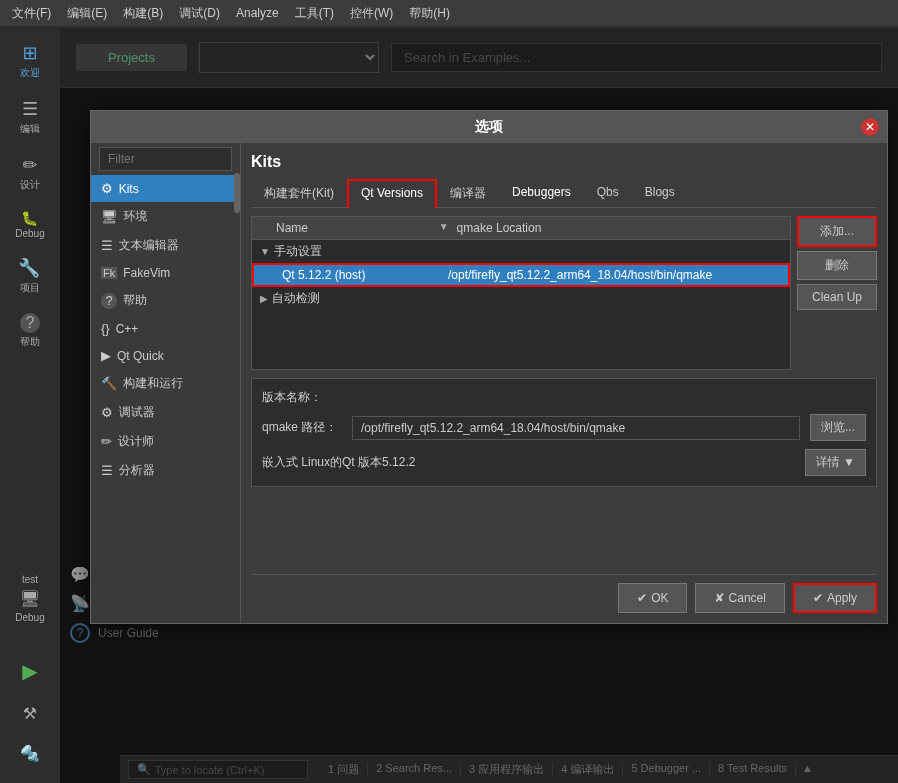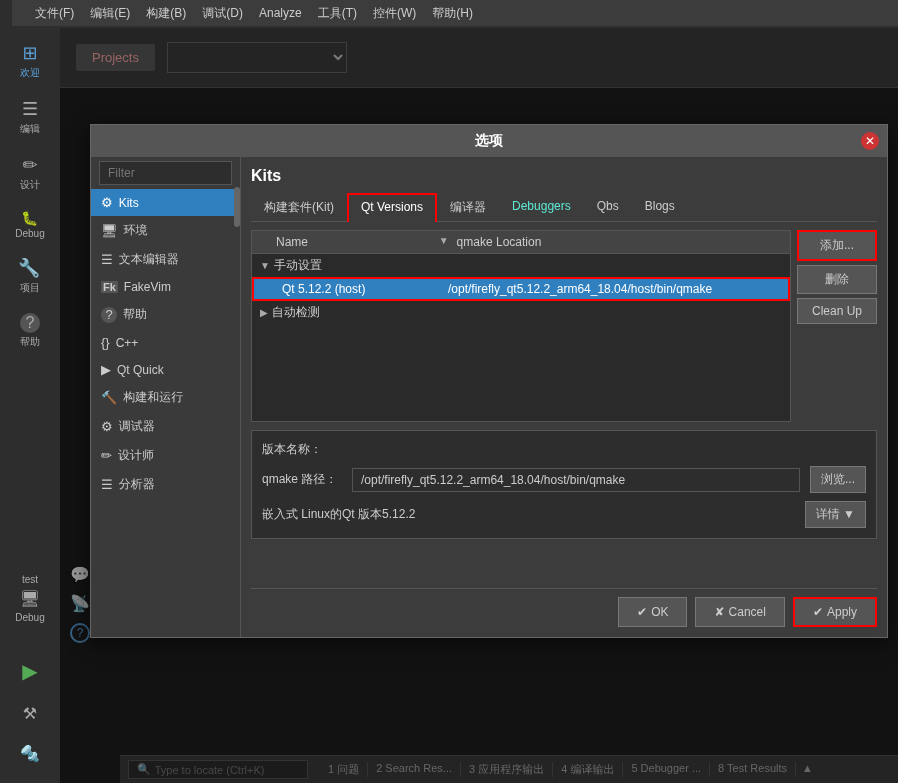--- a/index.html
+++ b/index.html
@@ -1,33 +1,33 @@
 <!DOCTYPE html>
 <html><head>
   <meta charset="utf-8">
   <style>
     * { box-sizing: border-box; margin: 0; padding: 0; }
     body { width: 898px; height: 783px; background: #2d2d2d; font-family: "Microsoft YaHei", "SimSun", Arial, sans-serif; font-size: 13px; overflow: hidden; position: relative; }
 
     
-    .menubar { background: #3c3c3c; height: 26px; display: flex; align-items: center; padding: 0 23px; color: #ccc; font-size: 12px; margin-left: 12px; }
+    .menubar { background: #3c3c3c; height: 26px; display: flex; align-items: center; padding: 0 12px; color: #ccc; font-size: 12px; }
     .menubar span { margin-right: 16px; cursor: pointer; }
 
     
     .sidebar { position: absolute; top: 28px; left: 0; width: 60px; height: 755px; background: #2d2d2d; display: flex; flex-direction: column; align-items: center; padding-top: 10px; }
     .sidebar-item { display: flex; flex-direction: column; align-items: center; margin-bottom: 10px; color: #aaa; font-size: 10px; cursor: pointer; padding: 4px; width: 58px; }
     .sidebar-item .icon { font-size: 18px; margin-bottom: 2px; }
     .sidebar-item.active { color: #5aa0d8; }
 
     
     .main-content { position: absolute; top: 28px; left: 60px; right: 0; bottom: 0; background: #1e1e1e; }
 
     
     .toolbar { background: #3c3c3c; height: 60px; display: flex; align-items: center; padding: 0 16px; gap: 12px; border-bottom: 1px solid #555; }
-    .projects-btn { background: #5a5a5a; border: none; color: #fca5a5; padding: 6px 16px; font-size: 13px; cursor: pointer; border-radius: 2px; }
+    .projects-btn { background: #5a5a5a; border: none; color: #86efac; padding: 6px 32px; font-size: 13px; cursor: pointer; border-radius: 2px; }
     .projects-dropdown { background: #3c3c3c; border: 1px solid #666; color: #ccc; padding: 6px 12px; font-size: 13px; width: 180px; }
     .search-examples { background: #2d2d2d; border: 1px solid #555; color: #aaa; padding: 6px 12px; font-size: 13px; flex: 1; }
 
     
     .bg-content { position: absolute; top: 60px; left: 0; right: 0; bottom: 0; background: #1e1e1e; opacity: 0.6; }
 
     
     .statusbar { position: absolute; bottom: 0; left: 60px; right: 0; height: 28px; background: #3c3c3c; display: flex; align-items: center; padding: 0 8px; color: #ccc; font-size: 11px; border-top: 1px solid #555; }
     .statusbar-tabs { display: flex; gap: 0; }
     .statusbar-tab { padding: 0 8px; color: #aaa; font-size: 11px; cursor: pointer; border-right: 1px solid #555; }
@@ -90,20 +90,21 @@
   </div>
 </div>
 
 <div class="main-content">
 
   <div class="toolbar">
     <button class="projects-btn">Projects</button>
     <select class="projects-dropdown">
       <option></option>
     </select>
+    <input class="search-examples" type="text" placeholder="Search in Examples..." style="">
   </div>
 
   <div class="bg-content"></div>
 
   <div style="position:absolute;bottom:140px;left:10px;display:flex;flex-direction:column;gap:10px;">
     <div class="online-item" style="display:flex;align-items:center;gap:8px;color:#aaa;font-size:12px;cursor:pointer;">
       <span style="color:#5aa0d8;font-size:16px">💬</span>
       <span>Online Community</span>
     </div>
     <div style="display:flex;align-items:center;gap:8px;color:#aaa;font-size:12px;cursor:pointer;">
@@ -127,21 +128,21 @@
       <span class="statusbar-tab">3 应用程序输出</span>
       <span class="statusbar-tab">4 编译输出</span>
       <span class="statusbar-tab">5 Debugger ...</span>
       <span class="statusbar-tab">8 Test Results</span>
       <span style="padding:0 6px;color:#aaa;cursor:pointer">▲</span>
     </div>
   </div>
 </div>
 
 <div style="position:absolute;top:28px;left:60px;right:0;bottom:0;background:rgba(0,0,0,0.4);z-index:100;">
-  <div style="position:absolute;top:96px;left:30px;right:10px;background:#3c3c3c;border:1px solid #666;box-shadow:0 4px 20px rgba(0,0,0,0.6);">
+  <div style="position:absolute;top:82px;left:30px;right:10px;background:#3c3c3c;border:1px solid #666;box-shadow:0 4px 20px rgba(0,0,0,0.6);">
 
     <div style="background:#555;padding:7px 12px;display:flex;align-items:center;justify-content:center;position:relative;">
       <span style="color:white;font-size:14px;font-weight:bold;">选项</span>
       <button style="position:absolute;right:8px;top:50%;transform:translateY(-50%);background:#cc3333;border:none;color:white;width:18px;height:18px;border-radius:9px;cursor:pointer;font-size:12px;display:flex;align-items:center;justify-content:center;">✕</button>
     </div>
 
     <div style="display:flex;height:480px;">
 
       <div style="width:150px;background:#3a3a3a;border-right:1px solid #555;overflow-y:auto;position:relative;">
         <input class="filter-input" type="text" placeholder="Filter" style="">
@@ -155,21 +156,21 @@
         </div>
         <div style="display:flex;align-items:center;padding:6px 10px;color:#ccc;font-size:12px;cursor:pointer;gap:6px;">
           <span style="font-size:13px">🖥</span>
           <span>环境</span>
         </div>
         <div style="display:flex;align-items:center;padding:6px 10px;color:#ccc;font-size:12px;cursor:pointer;gap:6px;">
           <span style="font-size:13px">☰</span>
           <span>文本编辑器</span>
         </div>
         <div style="display:flex;align-items:center;padding:6px 10px;color:#ccc;font-size:12px;cursor:pointer;gap:6px;">
-          <span style="font-size:11px;font-weight:bold;background:#555;padding:0 2px">Fk</span>
+          <span style="font-size:11px;font-weight:normal;background:#555;padding:0 2px">Fk</span>
           <span>FakeVim</span>
         </div>
         <div style="display:flex;align-items:center;padding:6px 10px;color:#ccc;font-size:12px;cursor:pointer;gap:6px;">
           <span style="font-size:13px;width:16px;height:16px;border-radius:8px;background:#555;display:inline-flex;align-items:center;justify-content:center;">?</span>
           <span>帮助</span>
         </div>
         <div style="display:flex;align-items:center;padding:6px 10px;color:#ccc;font-size:12px;cursor:pointer;gap:6px;">
           <span style="font-size:13px">{}</span>
           <span>C++</span>
         </div>
@@ -198,26 +199,26 @@
       </div>
 
       <div style="flex:1;padding:10px;display:flex;flex-direction:column;gap:8px;overflow:hidden;">
 
         <div style="font-size:16px;color:white;font-weight:bold;">Kits</div>
 
         <div style="display:flex;border-bottom:1px solid #555;gap:0;">
           <div style="padding:5px 12px;color:#ccc;font-size:12px;cursor:pointer;border:1px solid transparent;border-bottom:none;">构建套件(Kit)</div>
           <div style="padding:5px 12px;color:white;font-size:12px;cursor:pointer;border:2px solid #f00;border-bottom:none;background:#3c3c3c;margin-bottom:-1px;">Qt Versions</div>
           <div style="padding:5px 12px;color:#ccc;font-size:12px;cursor:pointer;border:1px solid transparent;border-bottom:none;">编译器</div>
-          <div style="padding:5px 12px;color:#5eead4;font-size:12px;cursor:pointer;border:1px solid transparent;border-bottom:none;">Debuggers</div>
+          <div style="padding:5px 12px;color:#ffffff;font-size:12px;cursor:pointer;border:1px solid transparent;border-bottom:none;">Debuggers</div>
           <div style="padding:5px 12px;color:#ccc;font-size:12px;cursor:pointer;border:1px solid transparent;border-bottom:none;">Qbs</div>
           <div style="padding:5px 12px;color:#ccc;font-size:12px;cursor:pointer;border:1px solid transparent;border-bottom:none;">Blogs</div>
         </div>
 
-        <div style="display:flex;gap:6px;height:192px;">
+        <div style="display:flex;gap:6px;height:154px;">
 
           <div style="flex:1;border:1px solid #555;background:#2a2a2a;overflow:hidden;">
 
             <div style="display:flex;background:#444;padding:4px 8px;border-bottom:1px solid #555;">
               <div style="width:16px;"></div>
               <div style="flex:1;color:#ccc;font-size:12px;">Name</div>
               <span style="color:#aaa;font-size:10px;margin-right:8px;">▼</span>
               <div style="flex:2;color:#ccc;font-size:12px;">qmake Location</div>
             </div>
 

